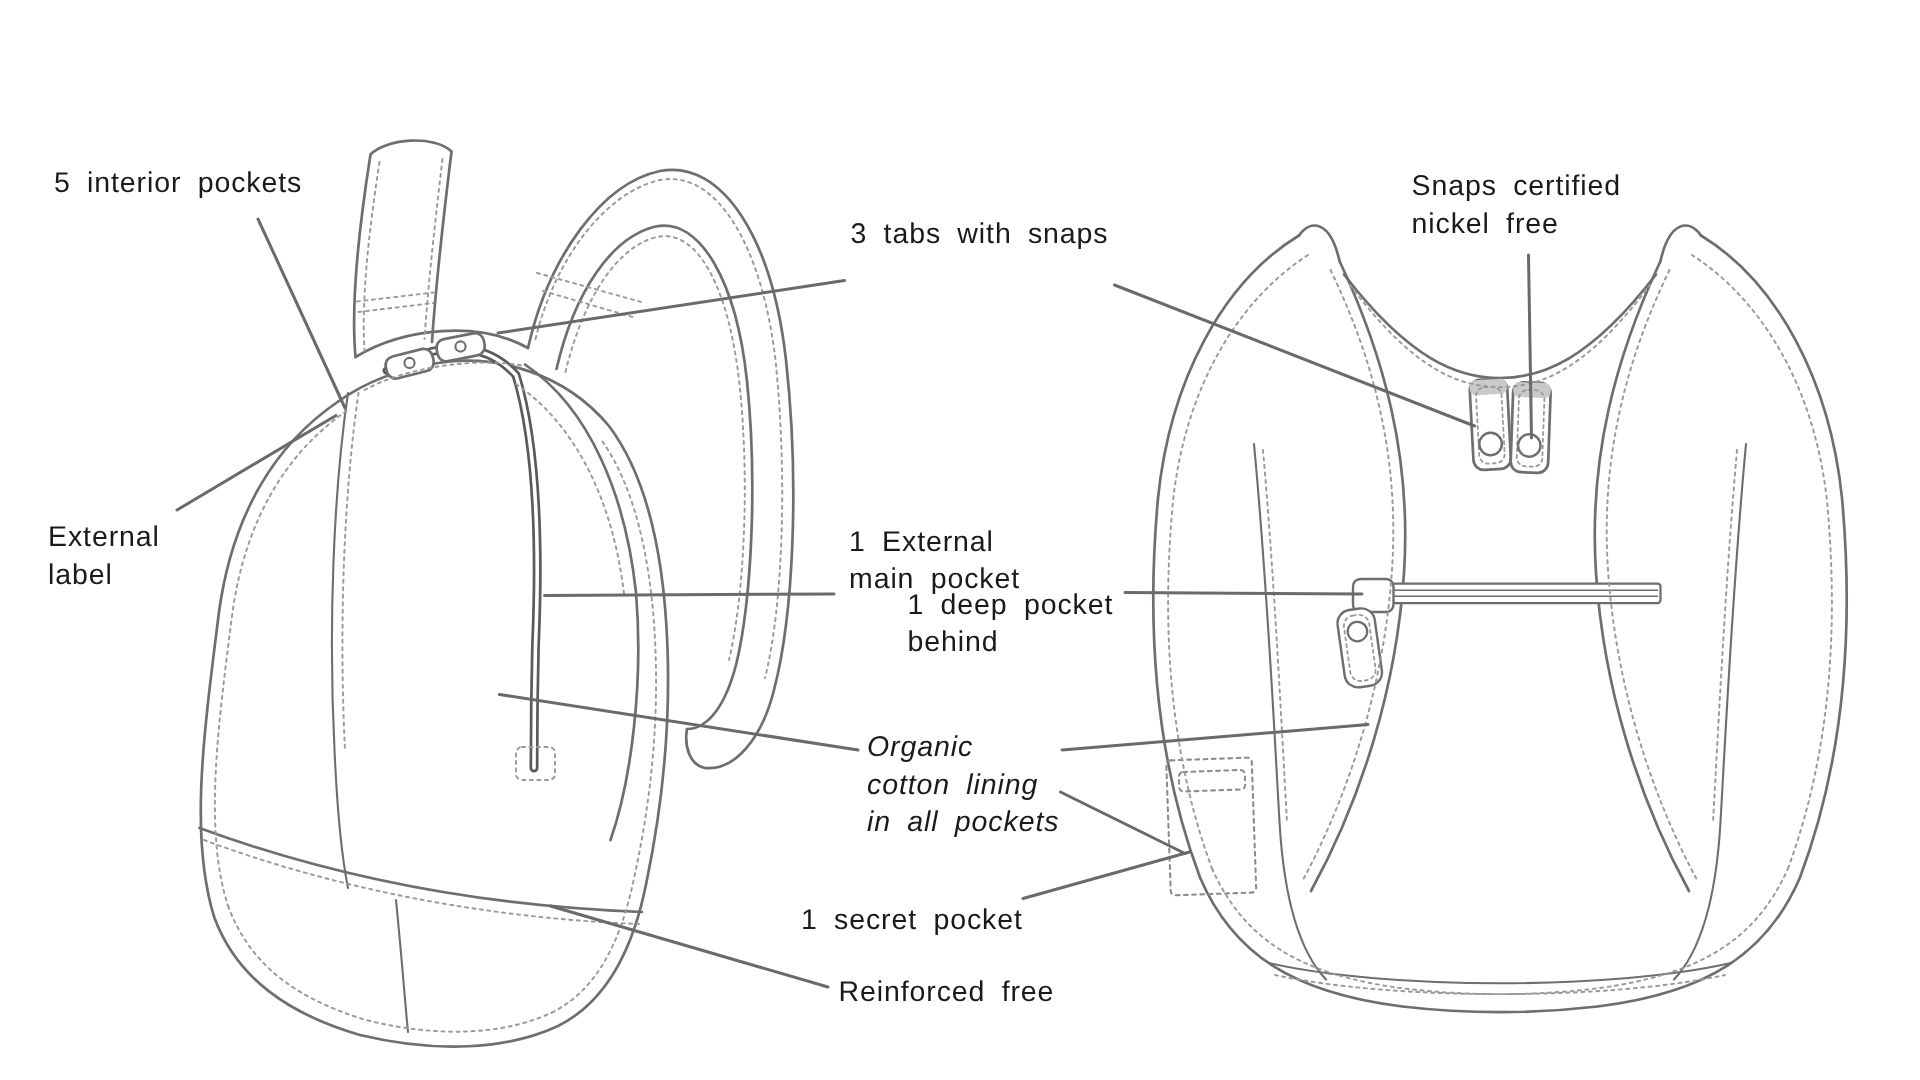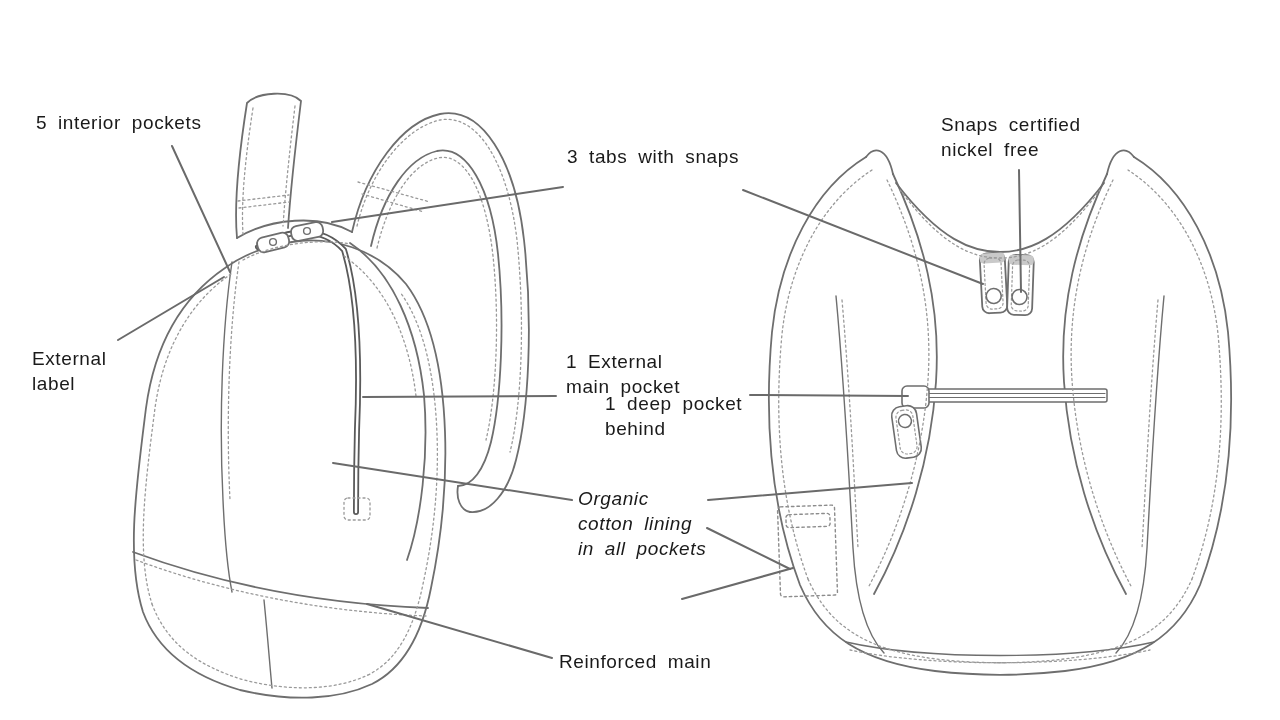--- a/index.html
+++ b/index.html
@@ -169,18 +169,21 @@
   <div>1 deep pocket</div>
   <div>behind</div>
 </div>
 
 <div class="label" style="left:578px;top:486px;font-style:italic;">
   <div>Organic</div>
   <div>cotton lining</div>
   <div>in all pockets</div>
 </div>
 
+<div class="label" style="left:534px;top:601px;">
+  <div>1 secret pocket</div>
+</div>
 
 <div class="label" style="left:559px;top:649px;">
-  <div>Reinforced main</div>
+  <div>Reinforced free</div>
 </div>
 
 </div>
 
 </body></html>

